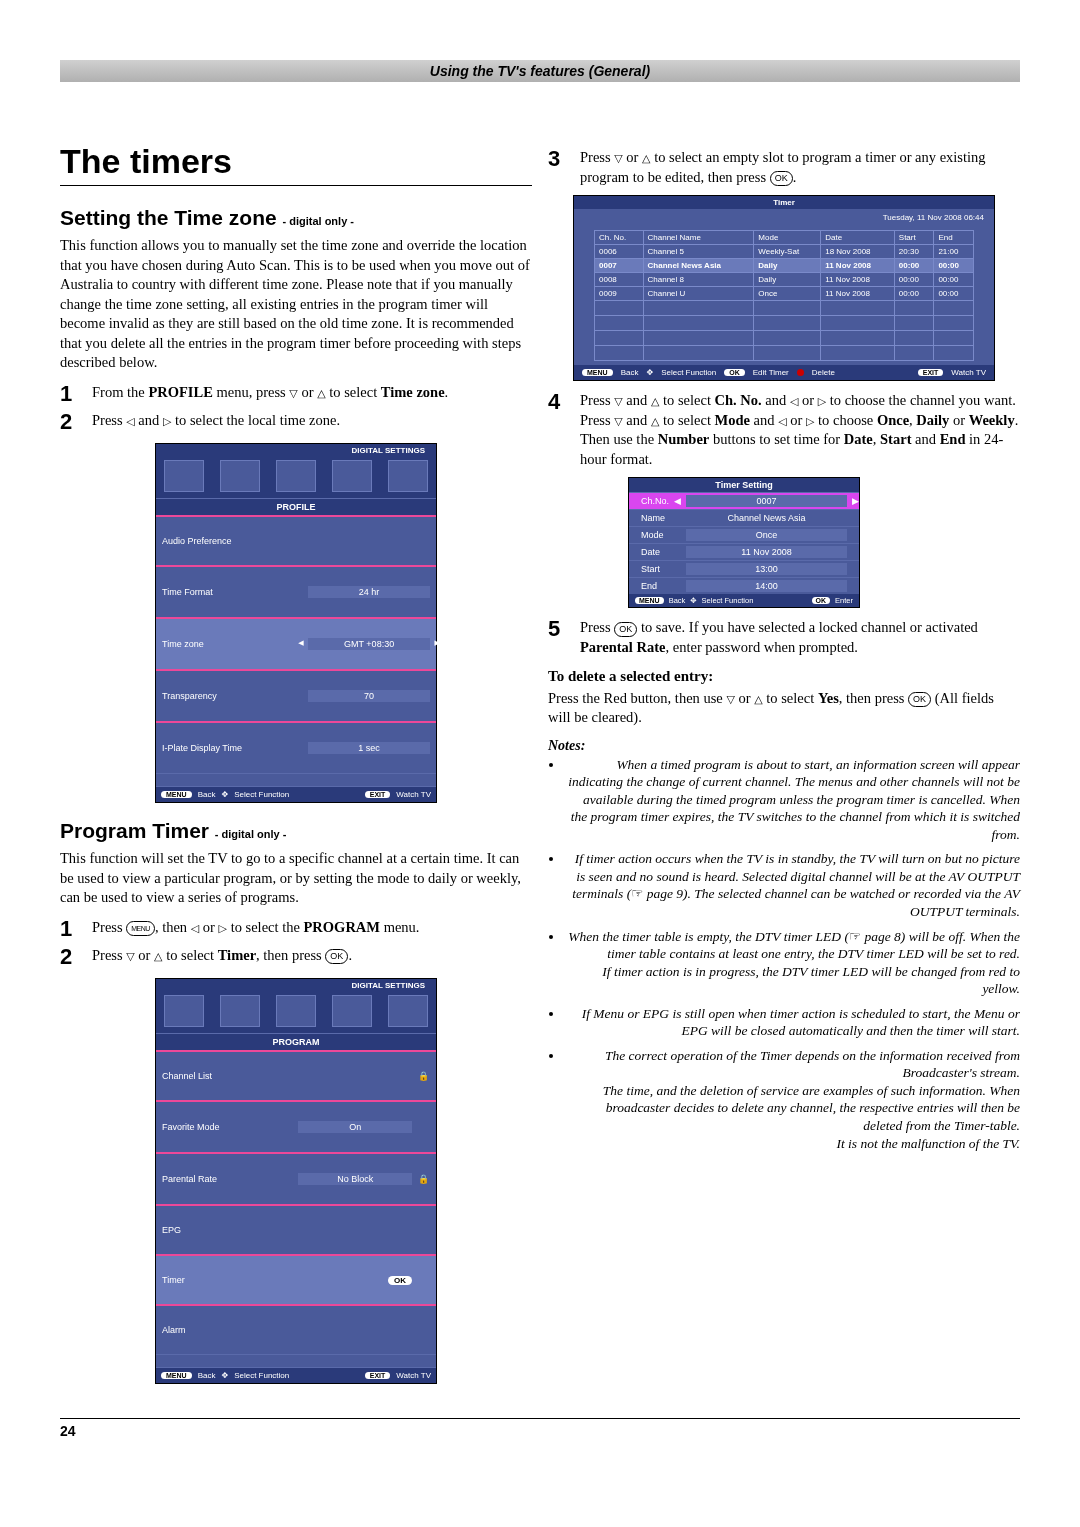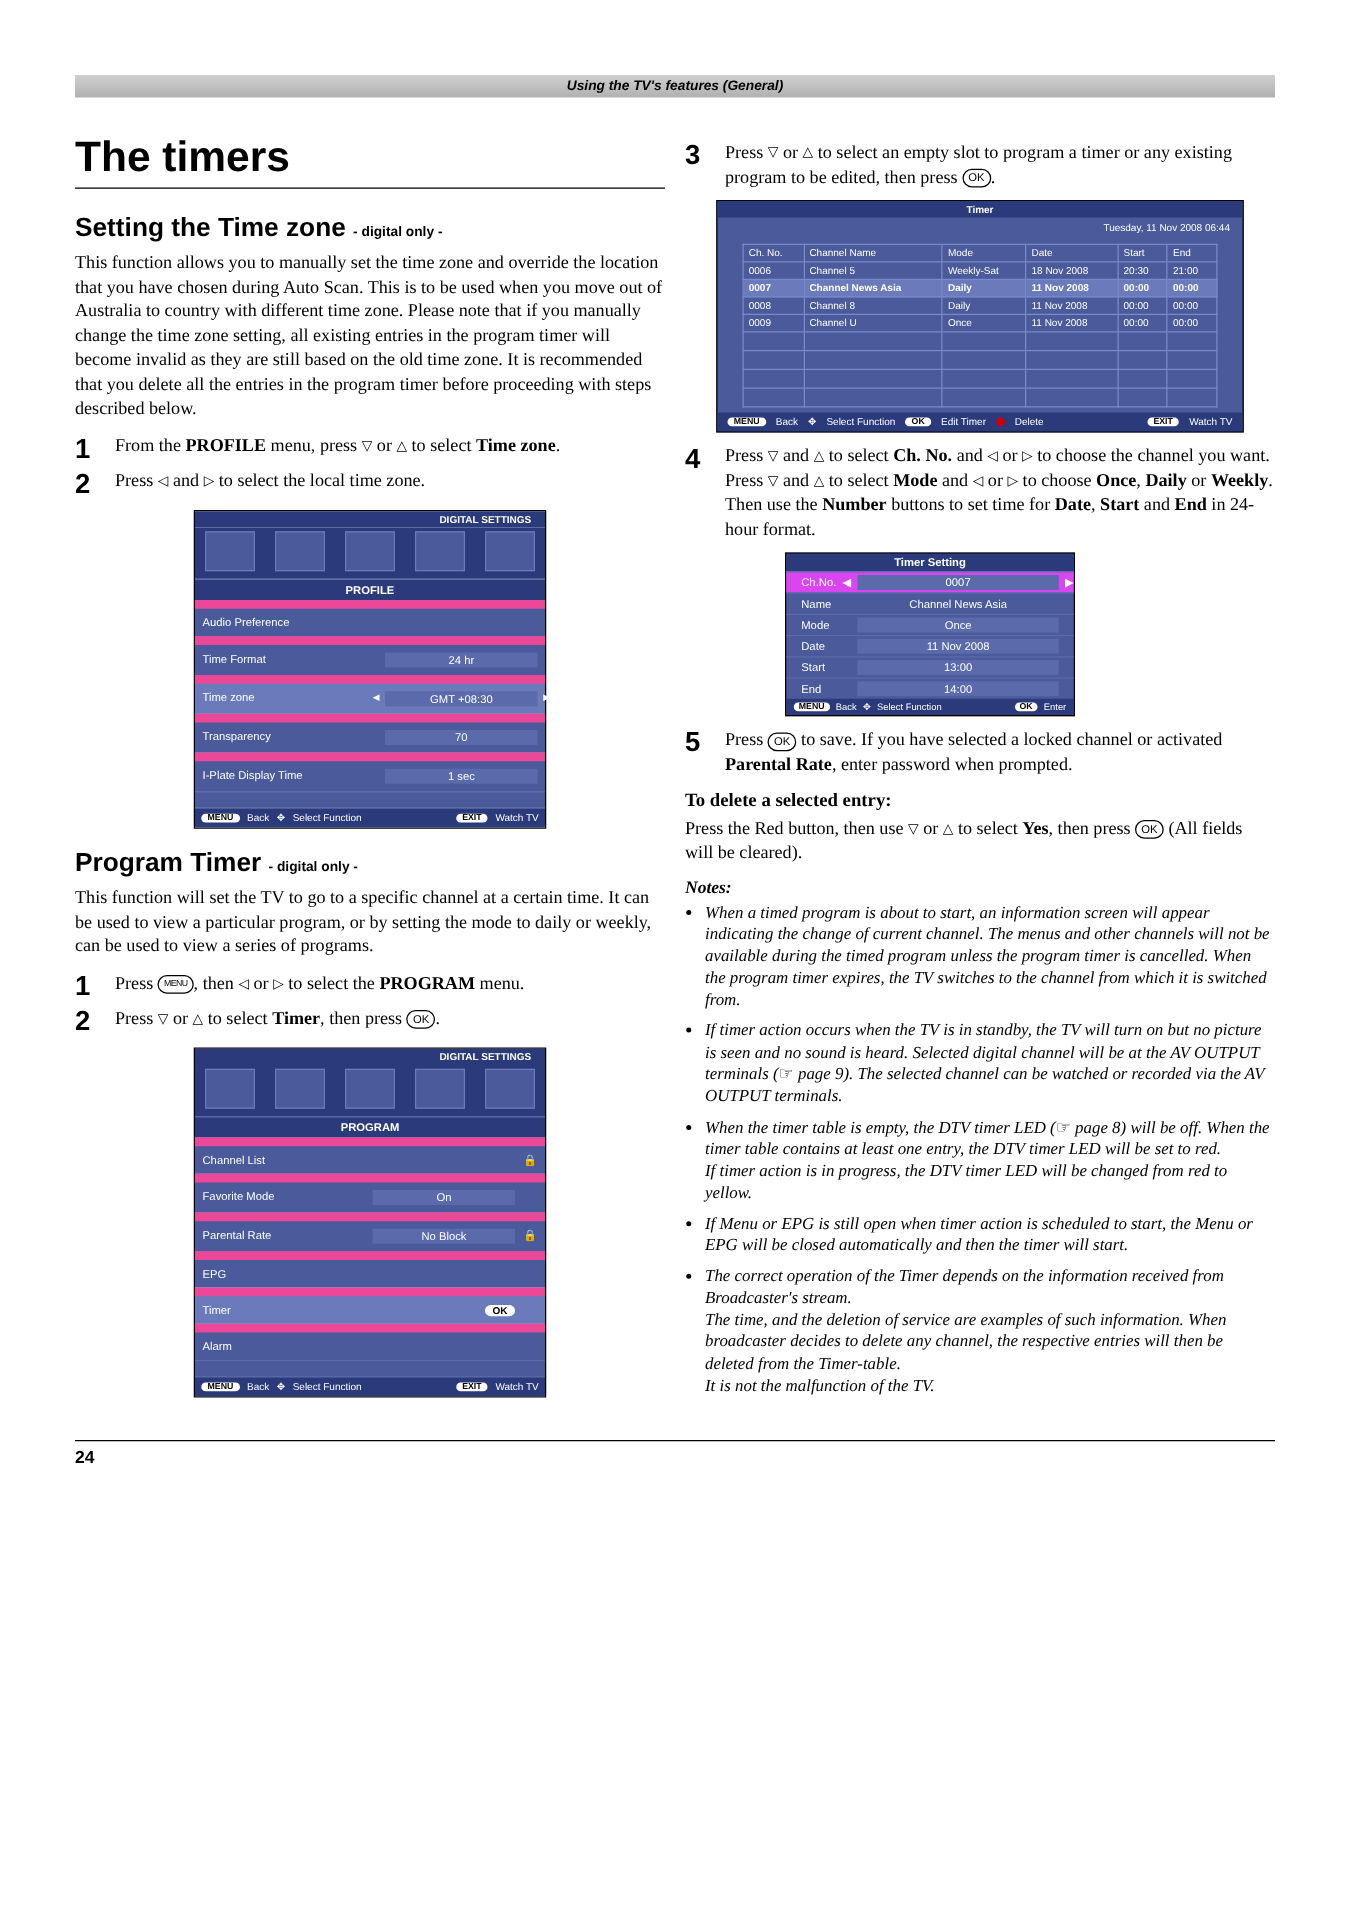--- a/index.html
+++ b/index.html
@@ -11,22 +11,22 @@
     color: #000;
     width: 960px;
   }
   .header-bar {
     background: linear-gradient(to bottom, #d0d0d0, #b0b0b0);
     padding: 3px 0;
     text-align: center;
     font-weight: bold;
     font-style: italic;
     font-family: Arial, sans-serif;
-    font-size: 11px;
-    margin-bottom: 29px;
+    font-size: 14px;
+    margin-bottom: 60px;
   }
   .columns {
     display: flex;
     gap: 16px;
   }
   .col {
     flex: 1;
   }
   h1.page-title {
     font-family: Arial, sans-serif;
@@ -126,22 +126,23 @@
     background: #2a3a7a;
     text-align: center;
     padding: 3px 0;
     font-size: 9px;
     font-weight: bold;
     border-top: 1px solid #5a6aaa;
   }
   .osd-row {
     display: flex;
     background: #4a5a9a;
-    border-top: 7px solid #ec4899;
-    padding: 6px 6px;
+    border-top: 2px solid #ec4899;
+    padding: 19px 6px;
+    align-items: center;
   }
   .osd-row.hi {
     background: #6a7aba;
   }
   .osd-row .label { flex: 1.2; }
   .osd-row .value {
     flex: 1;
     text-align: center;
     background: #5a6aaa;
     padding: 1px 0;
@@ -249,21 +250,21 @@
   .ts-footer {
     background: #2a3a7a; display: flex; gap: 5px; padding: 2px 6px; font-size: 7.5px; align-items: center;
   }
   .ts-footer .pill { background: #fff; color: #000; border-radius: 7px; padding: 0 4px; font-weight: bold; font-size: 7px; }
   .ts-footer .r { margin-left: auto; }
   .note-h {
     font-weight: bold; font-style: italic; margin: 8px 0 2px 0;
   }
   .note { font-style: italic; margin: 0 0 8px 0; line-height: 1.3; font-size: 13.5px; }
   ul.notes {
-    margin: 2px 0 0 0; padding-left: 16px; font-style: italic; font-size: 13.5px; line-height: 1.3;
+    margin: 2px 0 0 0; padding-left: 16px; font-style: italic; font-size: 13.5px; line-height: 1.3; text-align: right;
   }
   ul.notes li { margin-bottom: 7px; }
   .page-num {
     font-family: Arial, sans-serif;
     font-weight: bold;
     font-size: 14px;
     margin-top: 24px;
     padding-top: 4px;
     border-top: 1px solid #000;
   }

